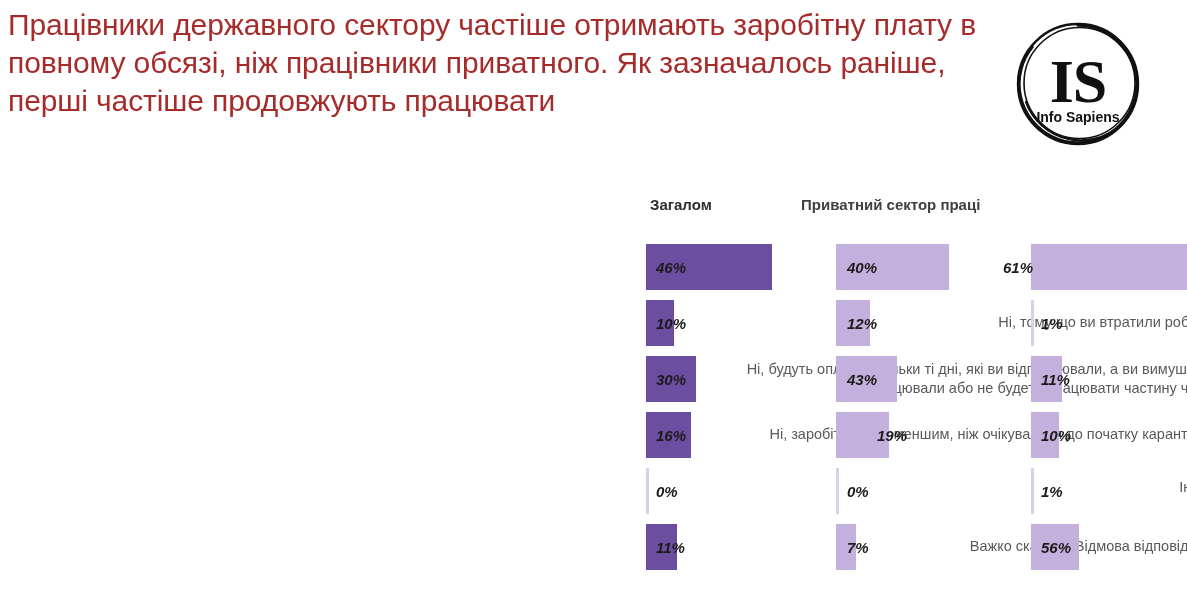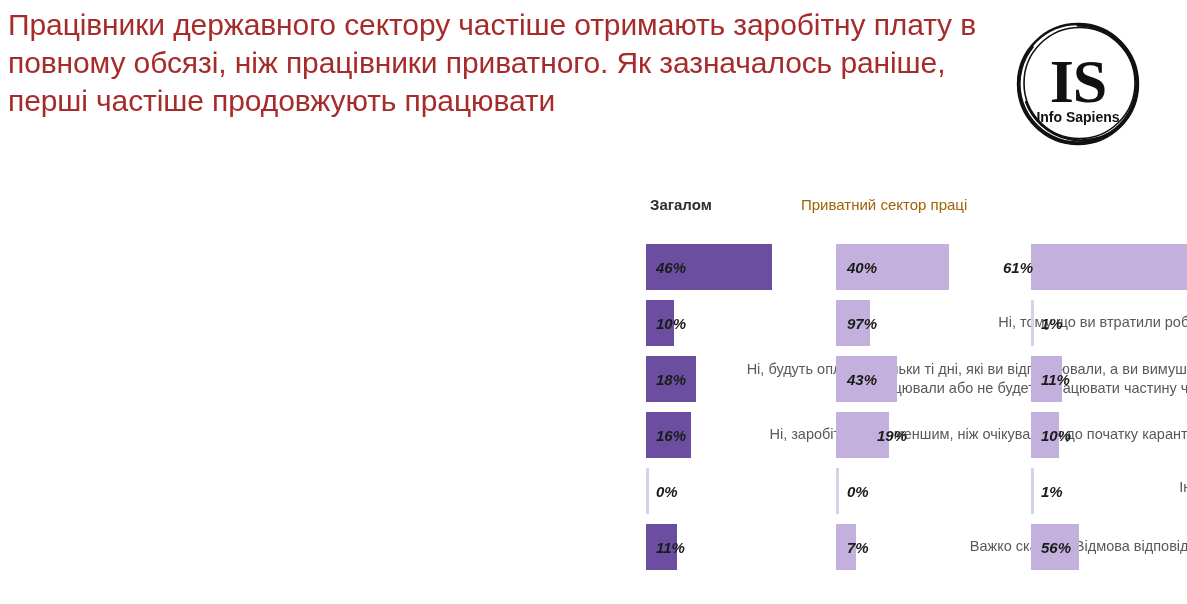--- a/index.html
+++ b/index.html
@@ -49,23 +49,24 @@
     left: 0;
     top: 196px;
     width: 1187px;
     height: 408px;
     margin-left: 24px;
   }
 
   .col-header {
     position: absolute;
     font-size: 15px;
-    color: #a16207;
+    color: #404040;
     white-space: nowrap;
     top: 0;
+    font-weight: bold;
   }
   .col-header.bold { font-weight: bold; color: #2e2e2e; }
 
   .row {
     position: absolute;
     left: 0;
     width: 1187px;
   }
 
   .row-label {
@@ -145,33 +146,33 @@
     </div>
   </div>
 
   <div class="row" style="top:104px; height:46px;">
     <div class="row-label" style="top:13px;">Ні, тому що ви втратили роботу</div>
     <div class="plot">
       <div class="bar" style="left:622px; width:28px; background:#6c4ea0;"></div>
       <div class="bar-value" style="left:632px;">10%</div>
 
       <div class="bar" style="left:812px; width:34px; background:#c3b0dc;"></div>
-      <div class="bar-value" style="left:823px;">97%</div>
+      <div class="bar-value" style="left:823px;">12%</div>
 
       <div class="bar zero" style="left:1007px;"></div>
       <div class="bar-value" style="left:1017px;">1%</div>
     </div>
   </div>
 
   <div class="row" style="top:160px; height:46px;">
     <div class="row-label" style="top:4px;">Ні, будуть оплачені тільки ті дні, які ви відпрацювали, а ви вимушено
 не працювали або не будете працювати частину часу</div>
     <div class="plot">
       <div class="bar" style="left:622px; width:50px; background:#6c4ea0;"></div>
-      <div class="bar-value" style="left:632px;">18%</div>
+      <div class="bar-value" style="left:632px;">30%</div>
 
       <div class="bar" style="left:812px; width:61px; background:#c3b0dc;"></div>
       <div class="bar-value" style="left:823px;">43%</div>
 
       <div class="bar" style="left:1007px; width:31px; background:#c3b0dc;"></div>
       <div class="bar-value" style="left:1017px;">11%</div>
     </div>
   </div>
 
   <div class="row" style="top:216px; height:46px;">

